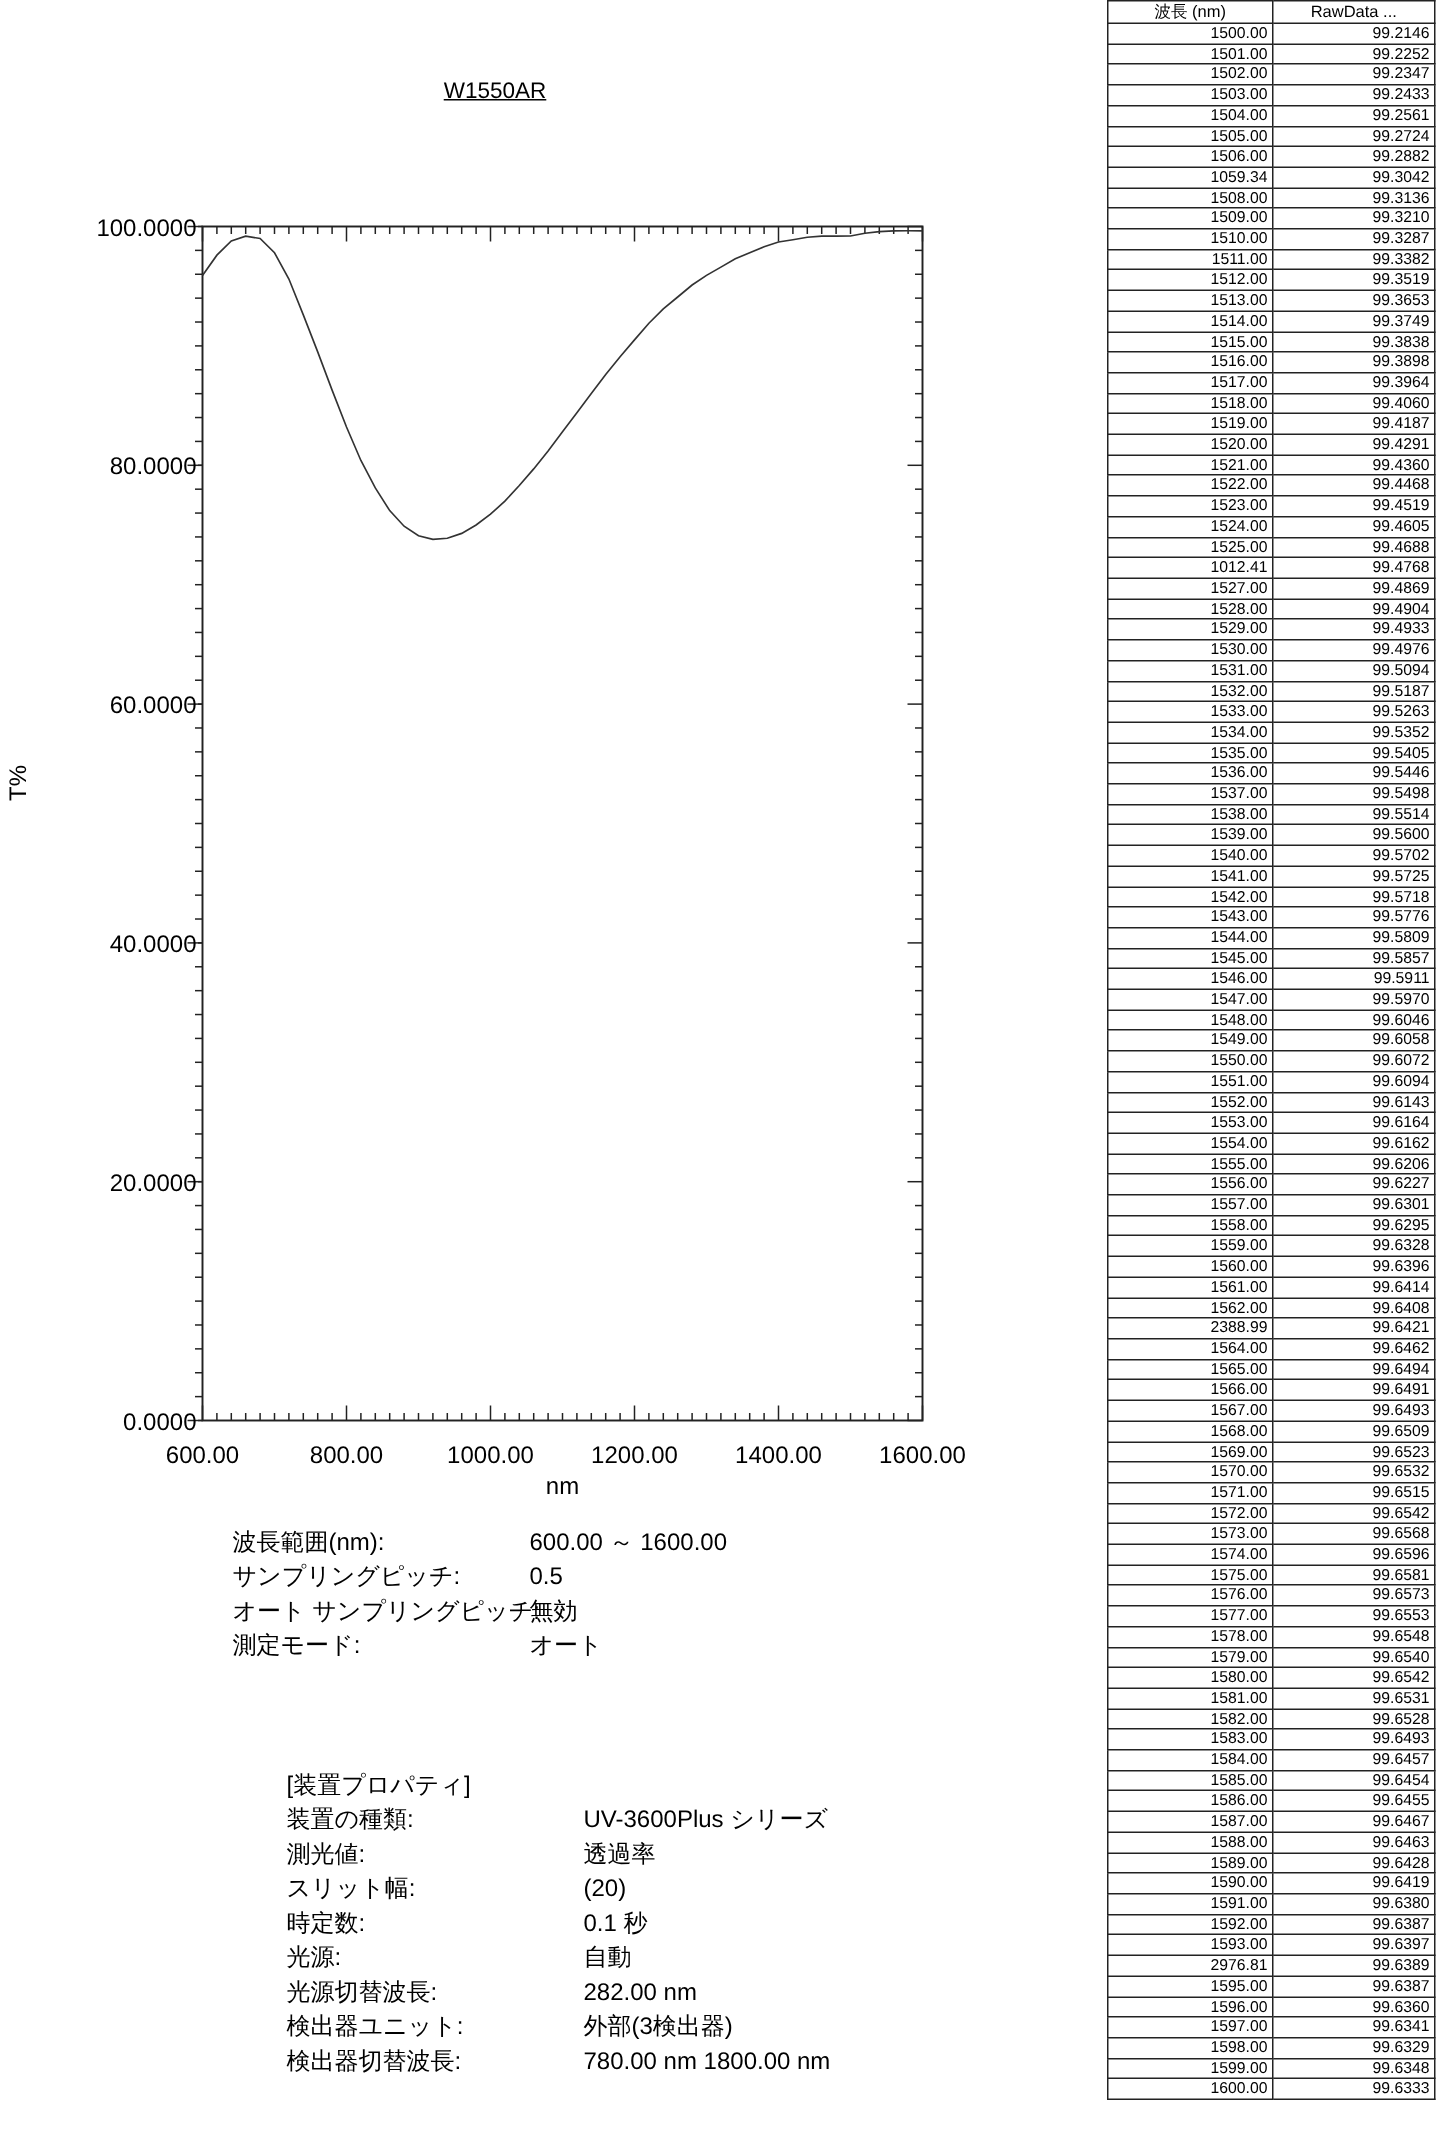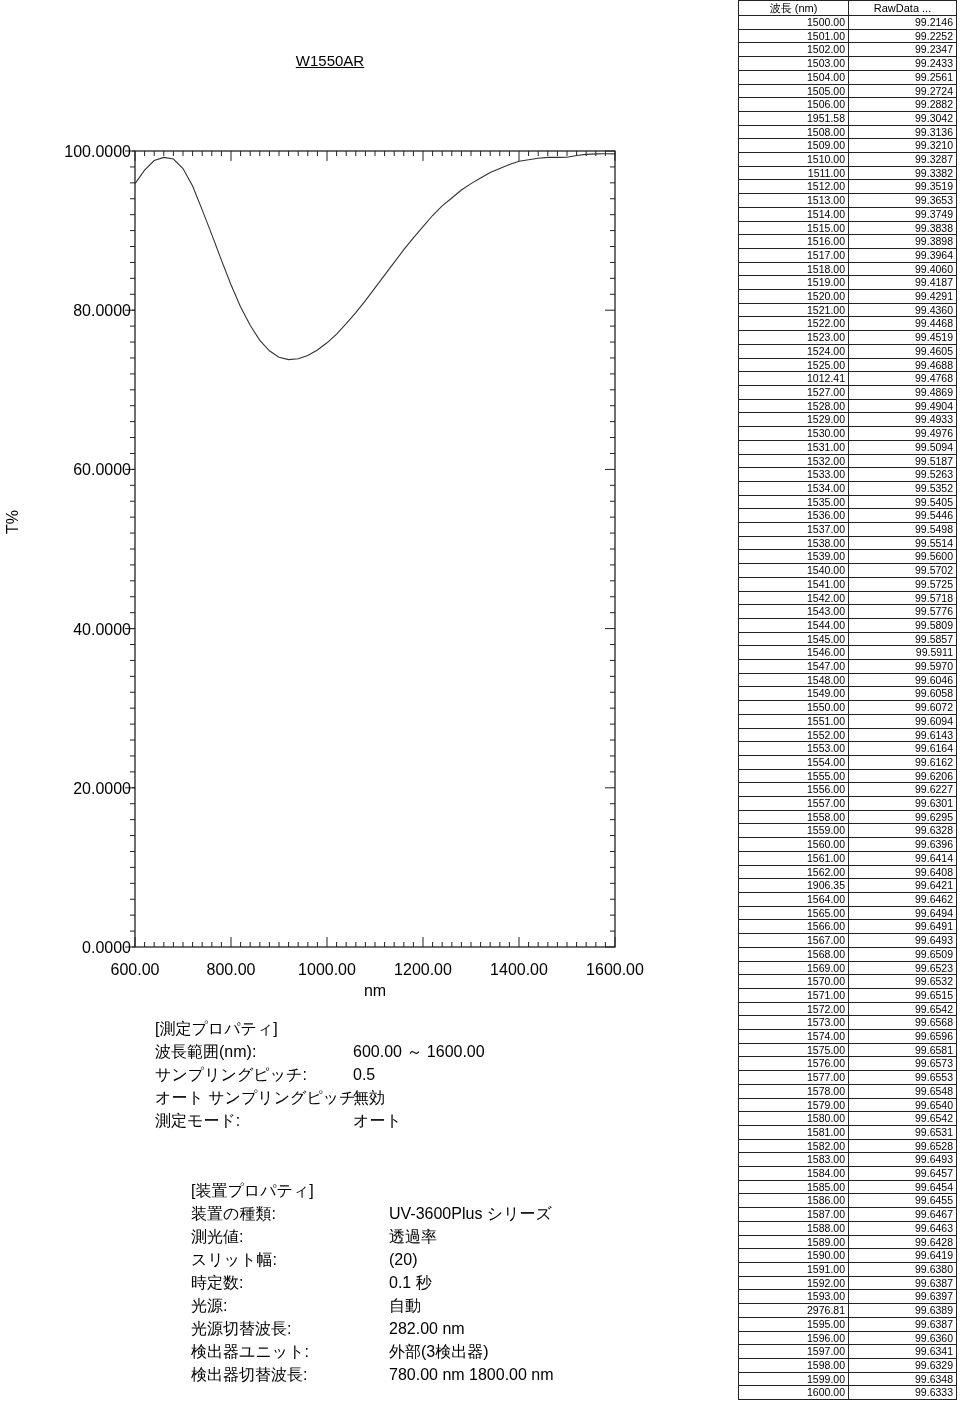--- a/index.html
+++ b/index.html
@@ -251,21 +251,20 @@
       <text x="327" y="975" font-size="16" text-anchor="middle" font-family="Liberation Sans, sans-serif">1000.00</text>
       <text x="423" y="975" font-size="16" text-anchor="middle" font-family="Liberation Sans, sans-serif">1200.00</text>
       <text x="519" y="975" font-size="16" text-anchor="middle" font-family="Liberation Sans, sans-serif">1400.00</text>
       <text x="615" y="975" font-size="16" text-anchor="middle" font-family="Liberation Sans, sans-serif">1600.00</text>
     </g>
   <path id="curve" fill="none" stroke="#333" stroke-width="1.1" d="M135.0 183.6 L144.6 170.1 L154.2 160.6 L163.8 157.4 L173.4 159.0 L183.0 168.5 L192.6 186.0 L202.2 209.9 L211.8 234.6 L221.4 260.1 L231.0 284.7 L240.6 307.0 L250.2 325.3 L259.8 340.4 L269.4 350.8 L279.0 357.2 L288.6 359.6 L298.2 358.8 L307.8 355.6 L317.4 350.0 L327.0 342.8 L336.6 334.1 L346.2 323.7 L355.8 312.6 L365.4 300.6 L375.0 287.9 L384.6 275.2 L394.2 262.4 L403.8 249.7 L413.4 237.8 L423.0 226.6 L432.6 215.5 L442.2 205.9 L451.8 198.0 L461.4 190.0 L471.0 183.6 L480.6 178.1 L490.2 172.5 L499.8 168.5 L509.4 164.5 L519.0 161.3 L528.6 159.8 L538.2 158.2 L547.8 157.4 L557.4 157.4 L567.0 157.3 L576.6 155.5 L586.2 154.4 L595.8 153.9 L605.4 153.8 L615.0 153.9"></path>
   <text id="xlabel" x="375" y="996" font-size="16" text-anchor="middle" font-family="Liberation Sans, sans-serif">nm</text>
 </svg>
 
 <div class="props" style="top:1017px;">
-  <div>[測定プロパティ]</div>
   <div id="mp-rows">
       <div class="row">
         <span class="k">波長範囲(nm):</span>
         <span class="v">600.00 ～ 1600.00</span>
       </div>
       <div class="row">
         <span class="k">サンプリングピッチ:</span>
         <span class="v">0.5</span>
       </div>
       <div class="row">
@@ -348,21 +347,21 @@
         </tr>
         <tr>
           <td class="c1">1505.00</td>
           <td>99.2724</td>
         </tr>
         <tr>
           <td class="c1">1506.00</td>
           <td>99.2882</td>
         </tr>
         <tr>
-          <td class="c1">1951.58</td>
+          <td class="c1">1059.34</td>
           <td>99.3042</td>
         </tr>
         <tr>
           <td class="c1">1508.00</td>
           <td>99.3136</td>
         </tr>
         <tr>
           <td class="c1">1509.00</td>
           <td>99.3210</td>
         </tr>
@@ -572,21 +571,21 @@
         </tr>
         <tr>
           <td class="c1">1561.00</td>
           <td>99.6414</td>
         </tr>
         <tr>
           <td class="c1">1562.00</td>
           <td>99.6408</td>
         </tr>
         <tr>
-          <td class="c1">1906.35</td>
+          <td class="c1">2388.99</td>
           <td>99.6421</td>
         </tr>
         <tr>
           <td class="c1">1564.00</td>
           <td>99.6462</td>
         </tr>
         <tr>
           <td class="c1">1565.00</td>
           <td>99.6494</td>
         </tr>

